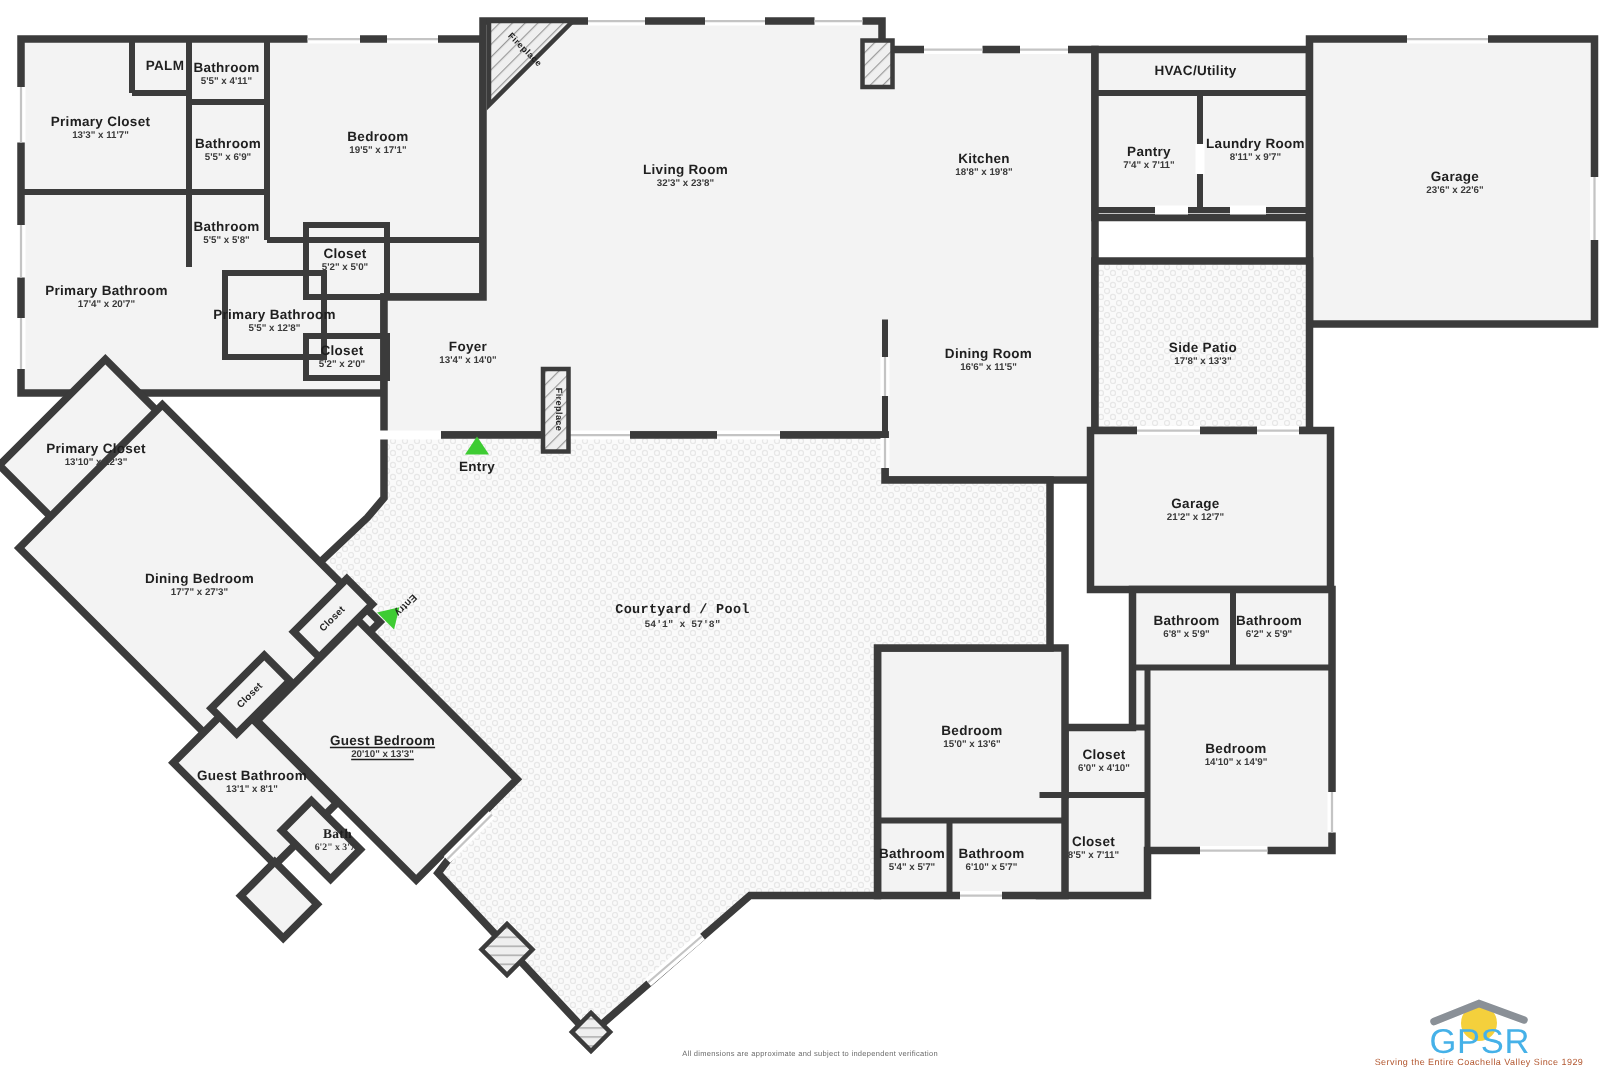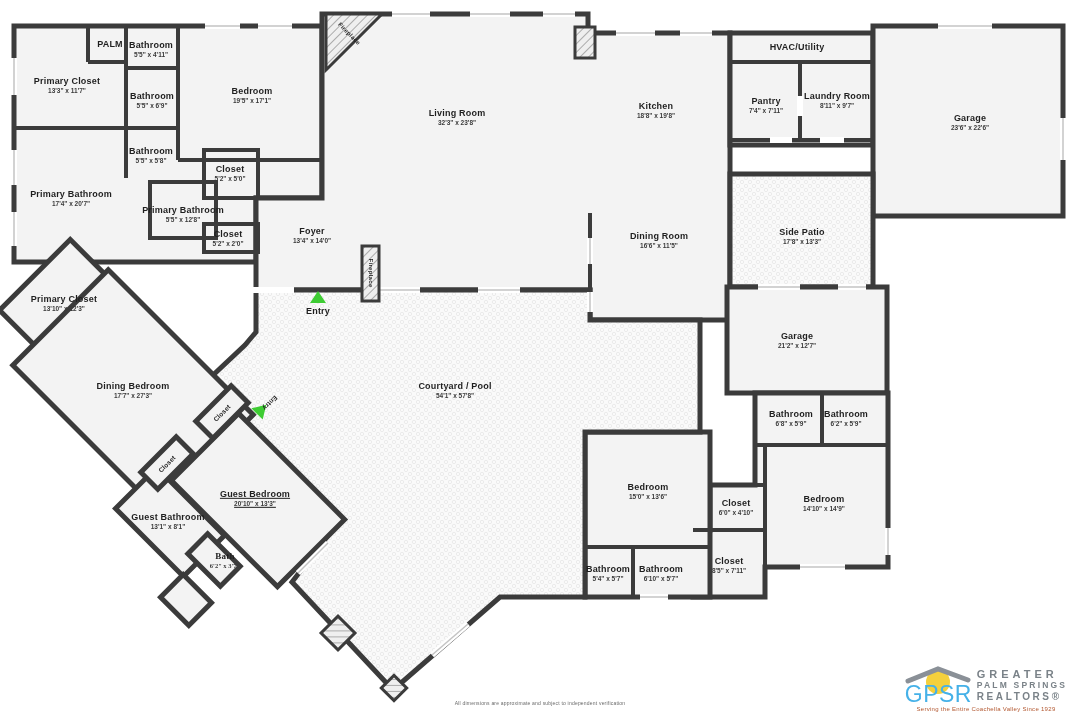--- a/index.html
+++ b/index.html
@@ -221,21 +221,21 @@
         <div class="room-dims">21'2" x 12'7"</div>
       </div>
       <div class="room-label" style="left: 64px; top: 303px;">
         <div class="room-name">Primary Closet</div>
         <div class="room-dims">13'10" x 12'3"</div>
       </div>
       <div class="room-label" style="left: 133px; top: 390px;">
         <div class="room-name">Dining Bedroom</div>
         <div class="room-dims">17'7" x 27'3"</div>
       </div>
-      <div class="room-label" style="left: 455px; top: 390px;">
+      <div class="room-label" style="left: 455px; top: 411px; font-family: Liberation Mono, monospace;">
         <div class="room-name">Courtyard / Pool</div>
         <div class="room-dims">54'1" x 57'8"</div>
       </div>
       <div class="room-label" style="left: 255px; top: 498px; text-decoration: underline;">
         <div class="room-name">Guest Bedroom</div>
         <div class="room-dims">20'10" x 13'3"</div>
       </div>
       <div class="room-label" style="left: 168px; top: 521px;">
         <div class="room-name">Guest Bathroom</div>
         <div class="room-dims">13'1" x 8'1"</div>
@@ -300,21 +300,16 @@
 
   <div class="logo">
     <div class="logo-top">
       <div class="logo-mark">
         <svg width="66" height="44" viewBox="0 0 66 44">
           <circle cx="33" cy="22" r="12" fill="#f4d03c"></circle>
           <path d="M3,21 L33,9 L63,20" fill="none" stroke="#8a9097" stroke-width="5" stroke-linecap="round"></path>
         </svg>
         <div class="logo-acronym">GPSR</div>
       </div>
-      <div class="logo-name">
-        <div class="logo-line1">GREATER</div>
-        <div class="logo-line2">PALM SPRINGS</div>
-        <div class="logo-line3">REALTORS®</div>
-      </div>
     </div>
     <div class="logo-tagline">Serving the Entire Coachella Valley Since 1929</div>
   </div>
 </div>
 
 </body></html>

